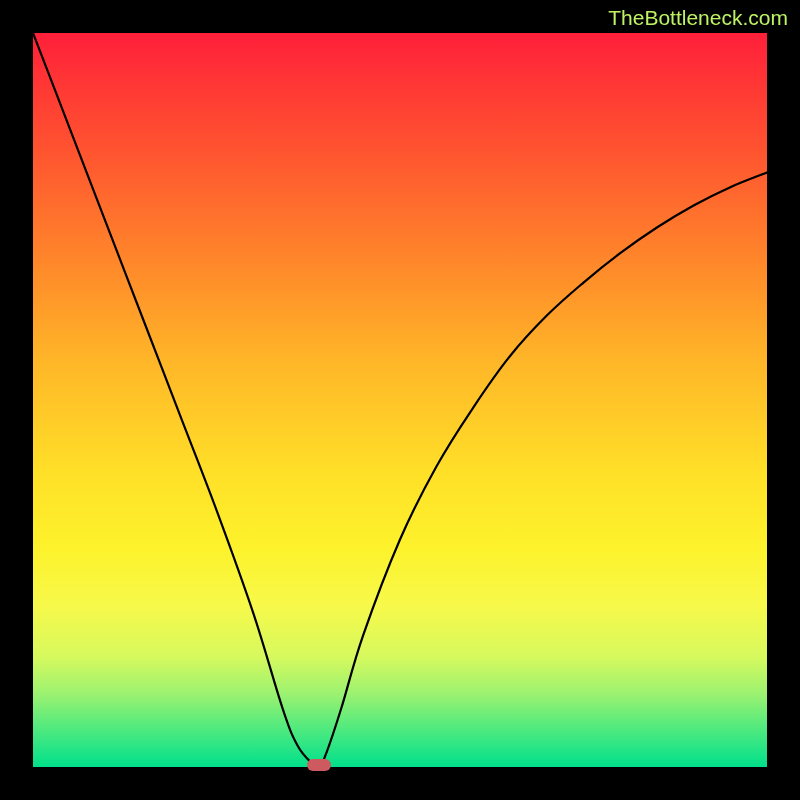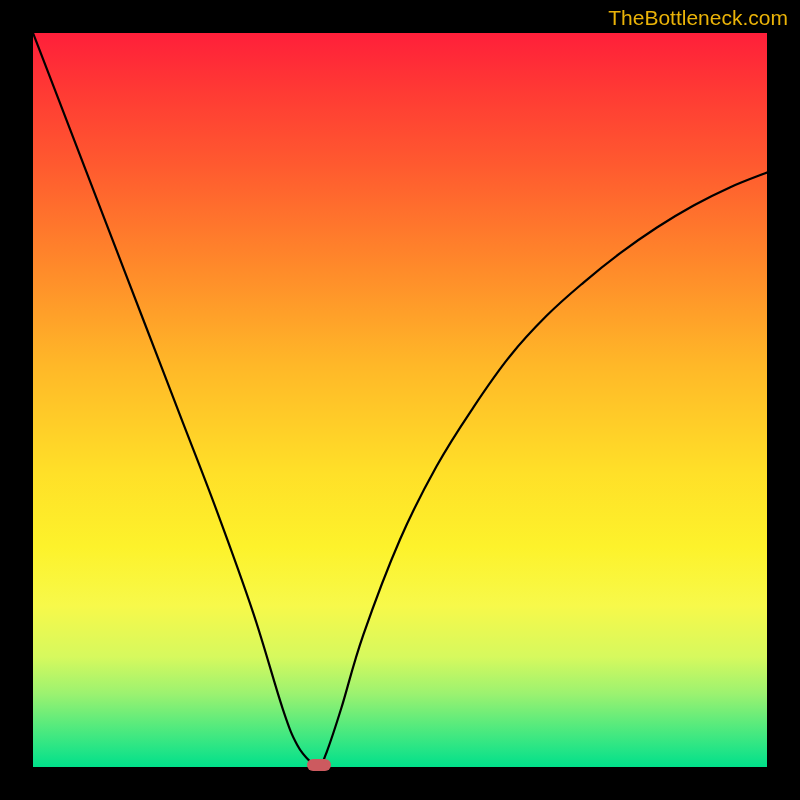--- a/index.html
+++ b/index.html
@@ -39,21 +39,21 @@
       #9cf270 90%,
       #5ceb7c 94%,
       #1fe487 98%,
       #00e08a 100%
     );
   }
   .watermark {
     position: absolute;
     top: 6px;
     right: 12px;
-    color: #eab308;
+    color: #bef264;
     font-size: 21px;
     font-weight: 400;
     letter-spacing: 0px;
     user-select: none;
     margin-left: 32px;
   }
   svg.curve {
     position: absolute;
     left: 0;
     top: 0;

